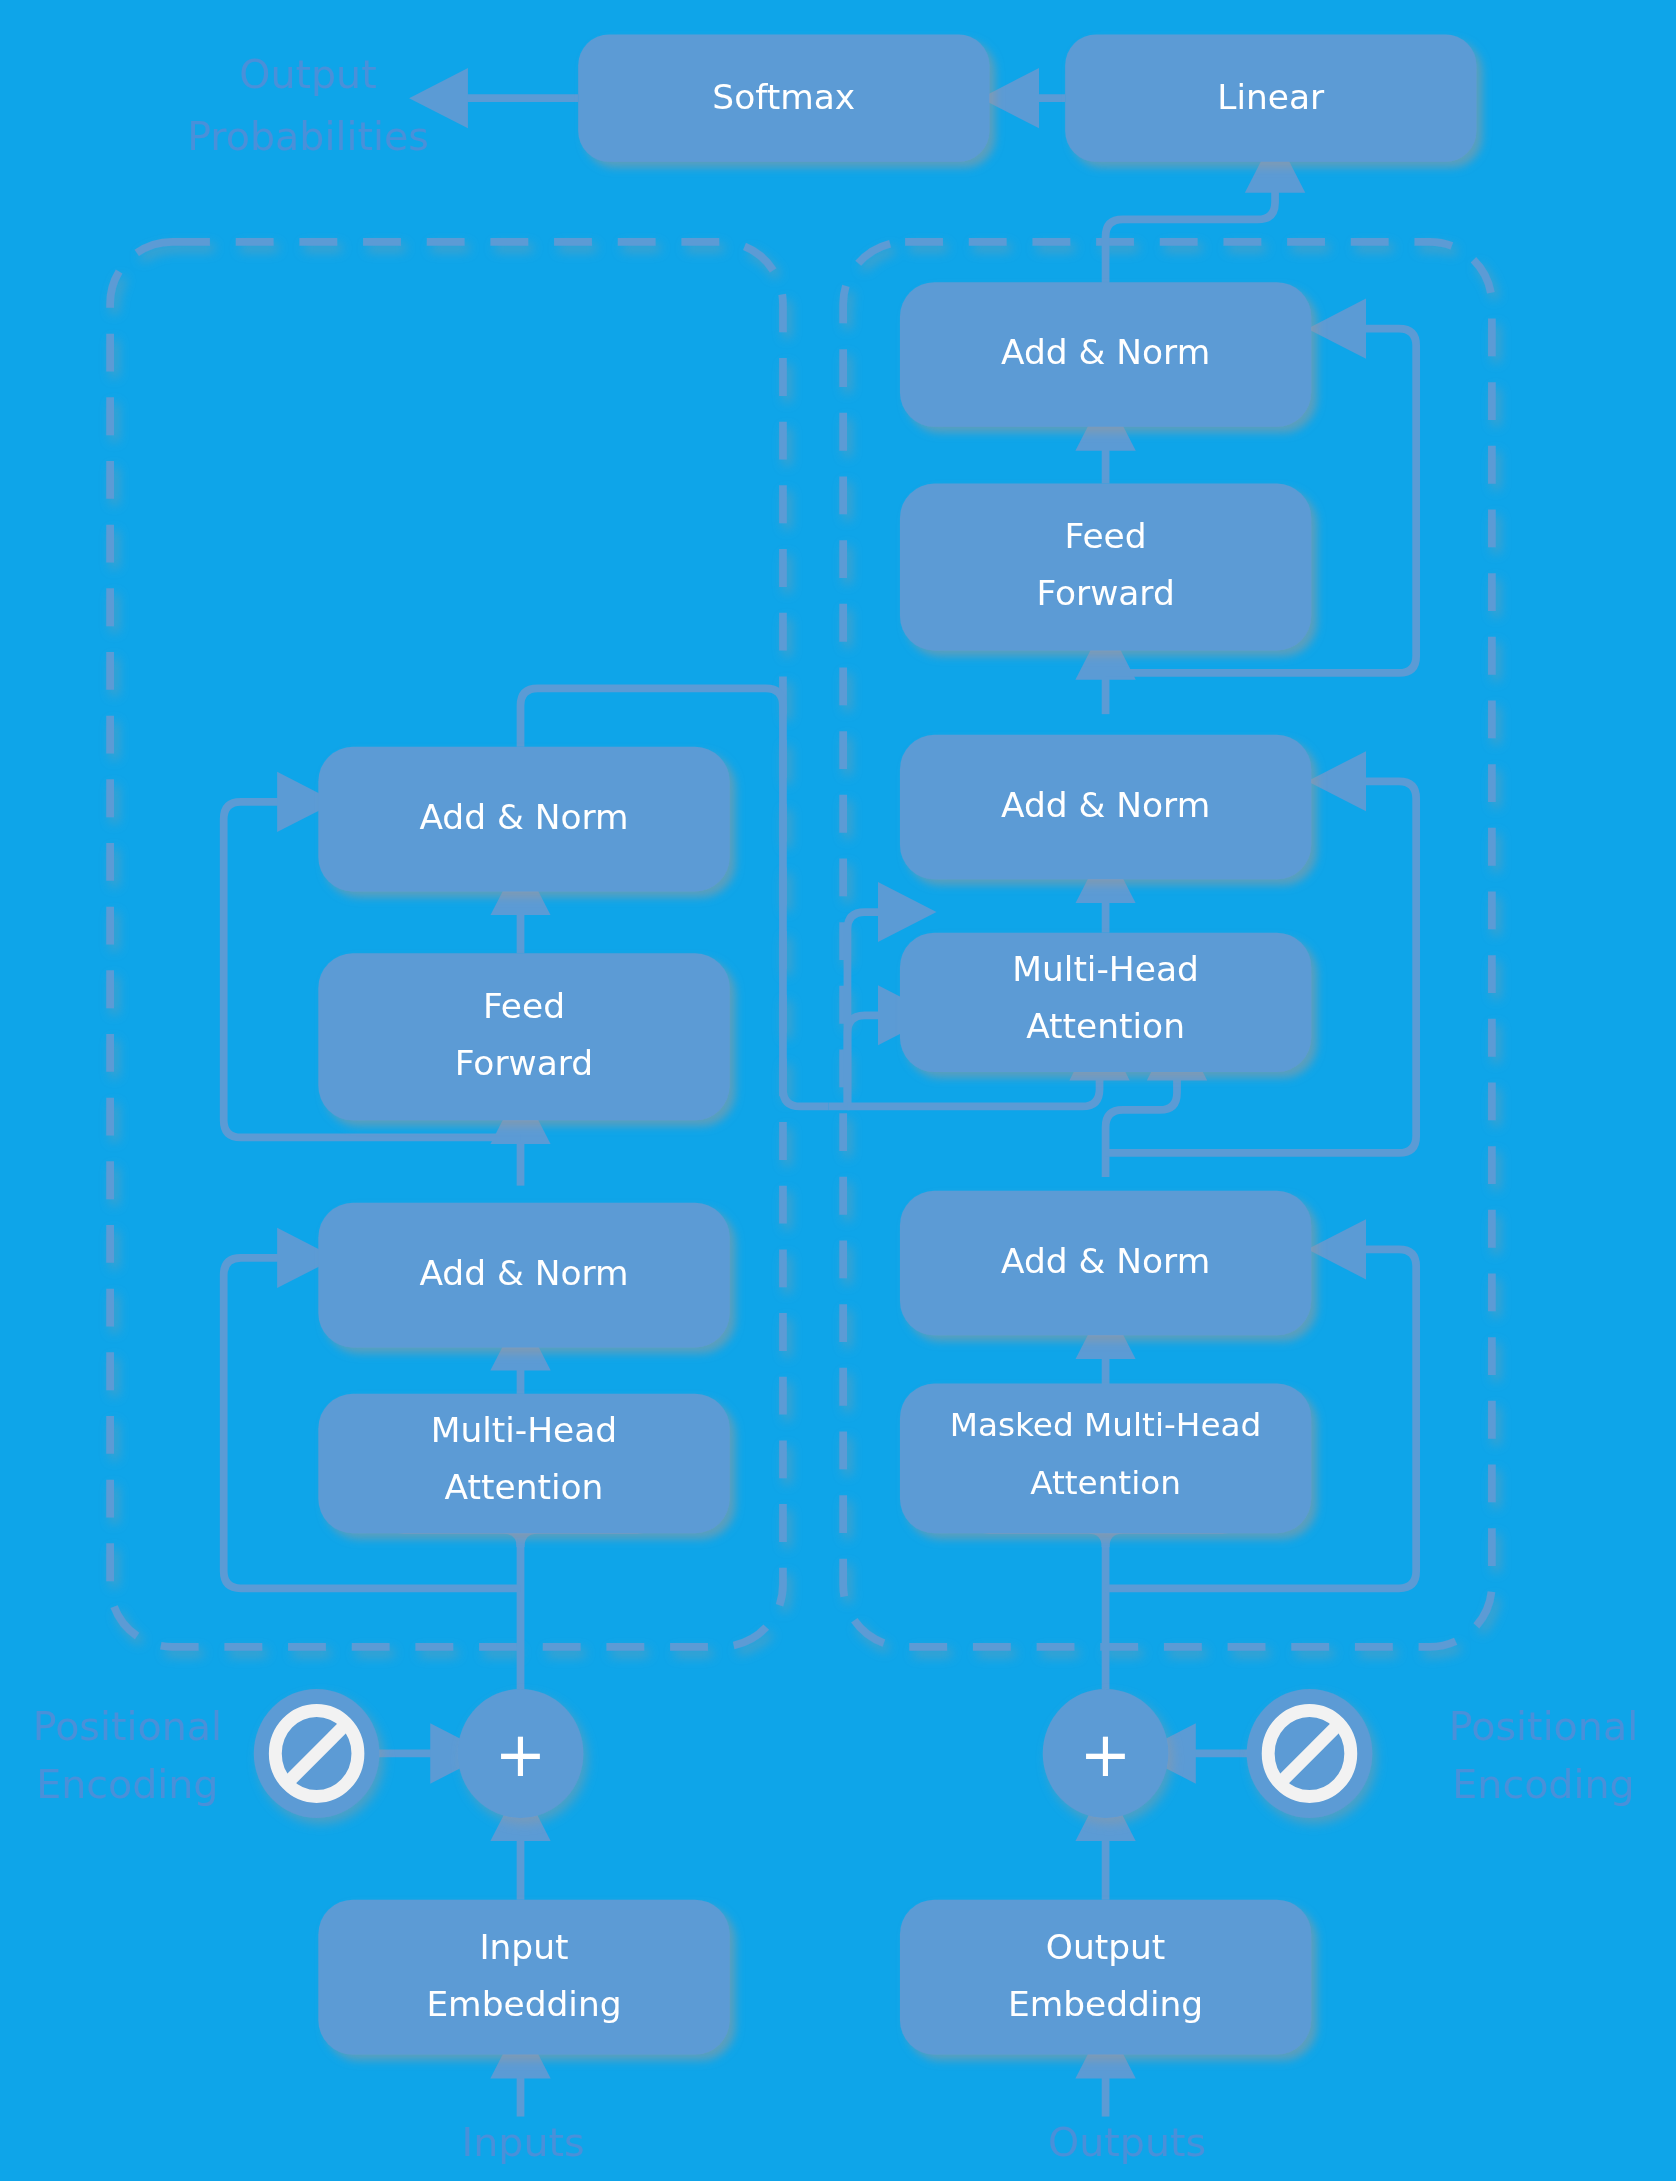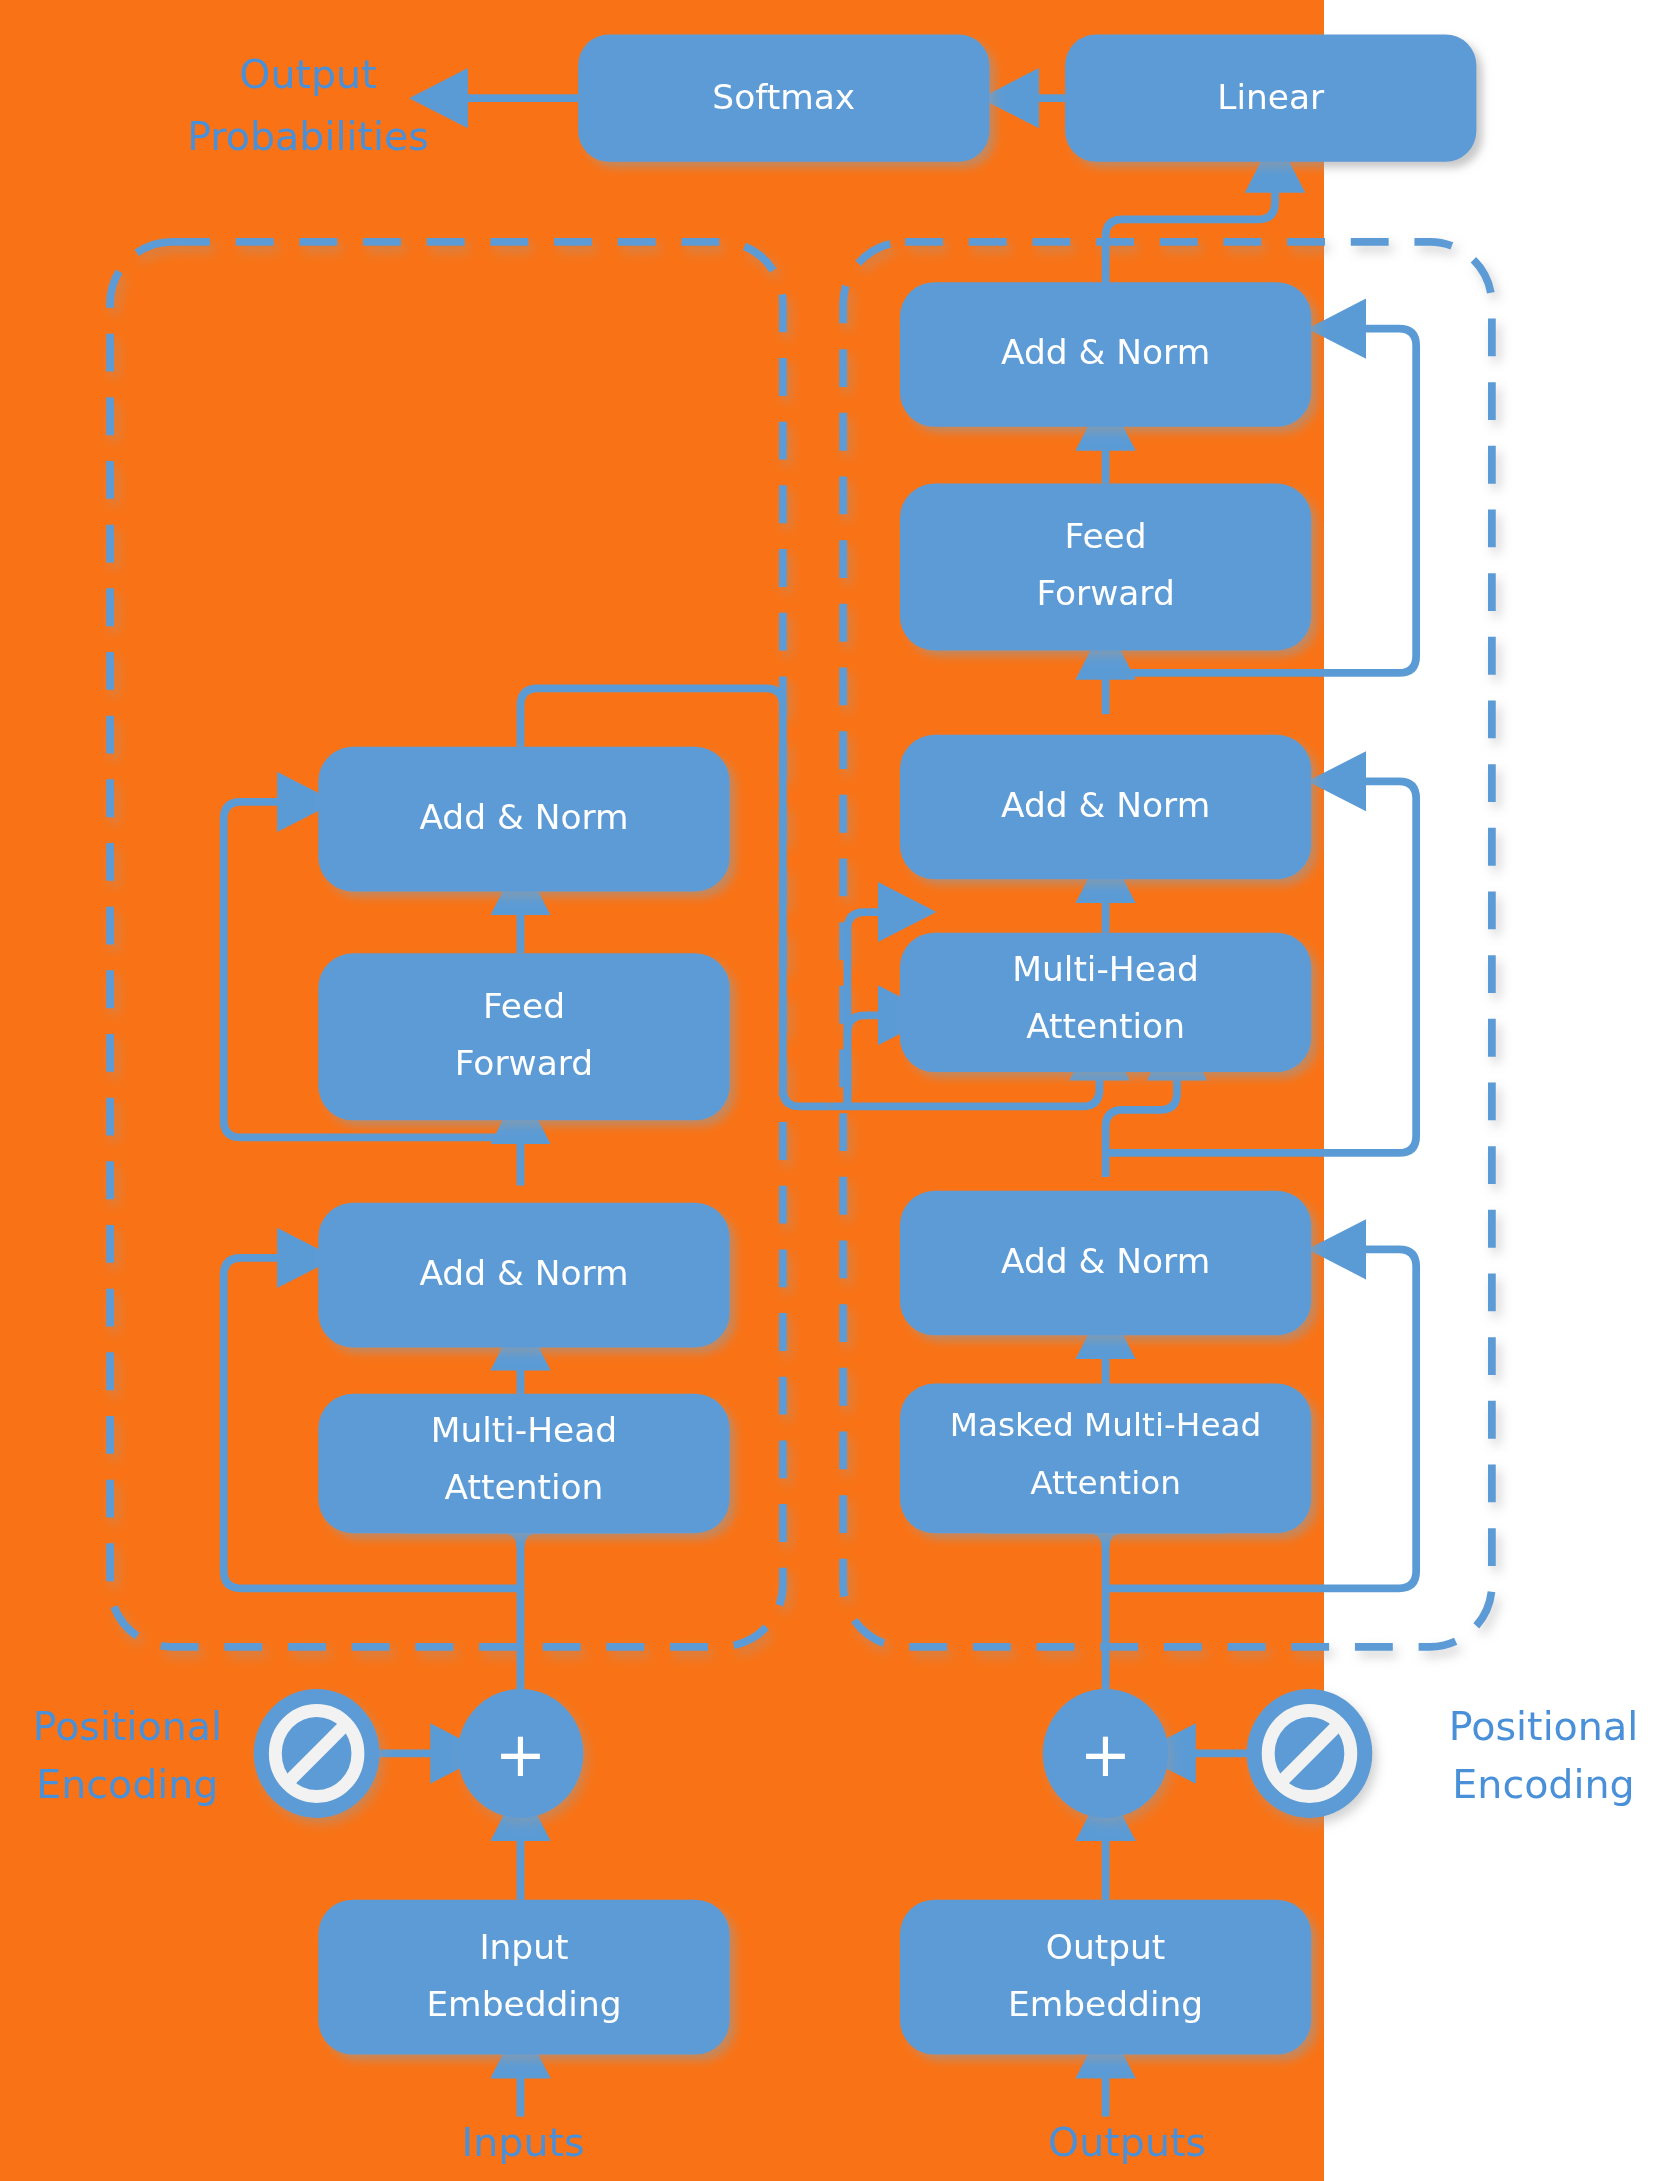--- a/index.html
+++ b/index.html
@@ -1,18 +1,18 @@
 <!DOCTYPE html>
 <html style="font-size:13.8px"><head>
 <meta charset="utf-8">
 <style>
   html,body{margin:0;padding:0;background:#ffffff;}
   body{width:1676px;height:2182px;overflow:hidden;
        font-family:"DejaVu Sans","Liberation Sans",sans-serif;}
-  #stage{position:relative;width:1324px;height:2182px;background:#f97316;}
+  #stage{position:relative;width:1676px;height:2182px;background:#0ea5e9;}
   svg{position:absolute;left:0;top:0;width:1676px;height:2182px;display:block;}
   .boxlabel{font-family:"DejaVu Sans","Liberation Sans",sans-serif;
             fill:#ffffff;font-size:40px;text-anchor:middle;dominant-baseline:middle;}
   .boxlabel.small{font-size:38px;}
   .sidelabel{font-family:"DejaVu Sans","Liberation Sans",sans-serif;
             fill:#4A90D9;font-size:46px;text-anchor:middle;dominant-baseline:middle;}
   .plus{font-family:"DejaVu Sans","Liberation Sans",sans-serif;
         fill:#ffffff;font-size:72px;text-anchor:middle;dominant-baseline:central;font-weight:400;}
 </style>
 </head>

